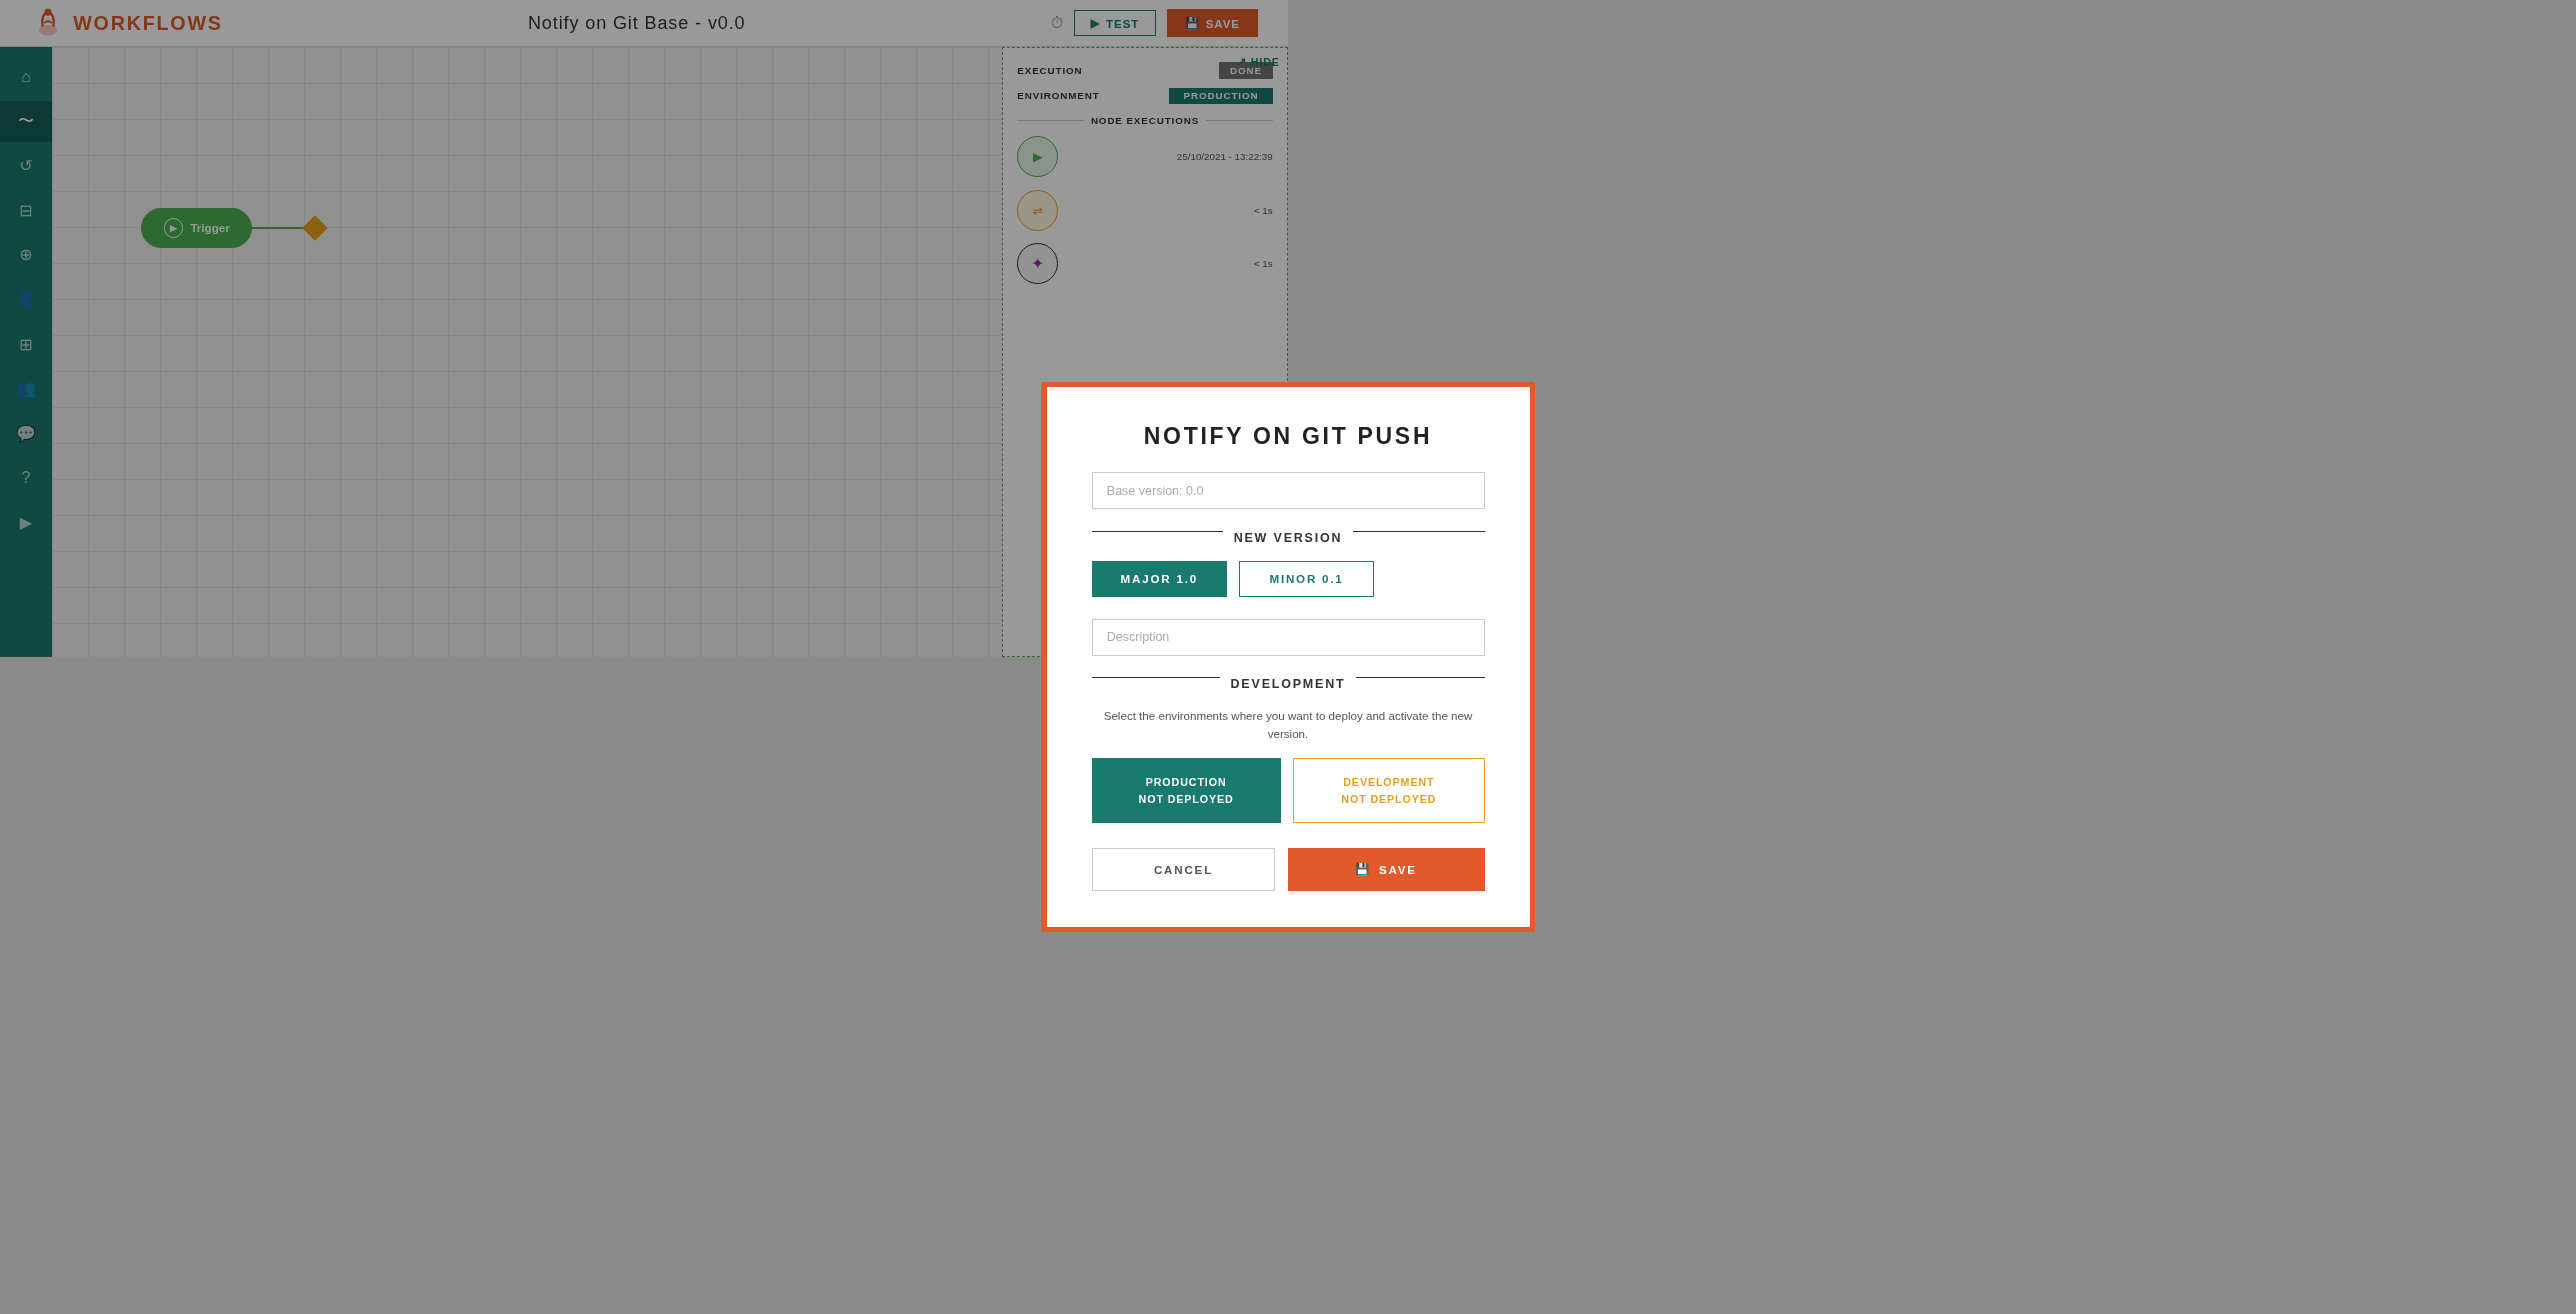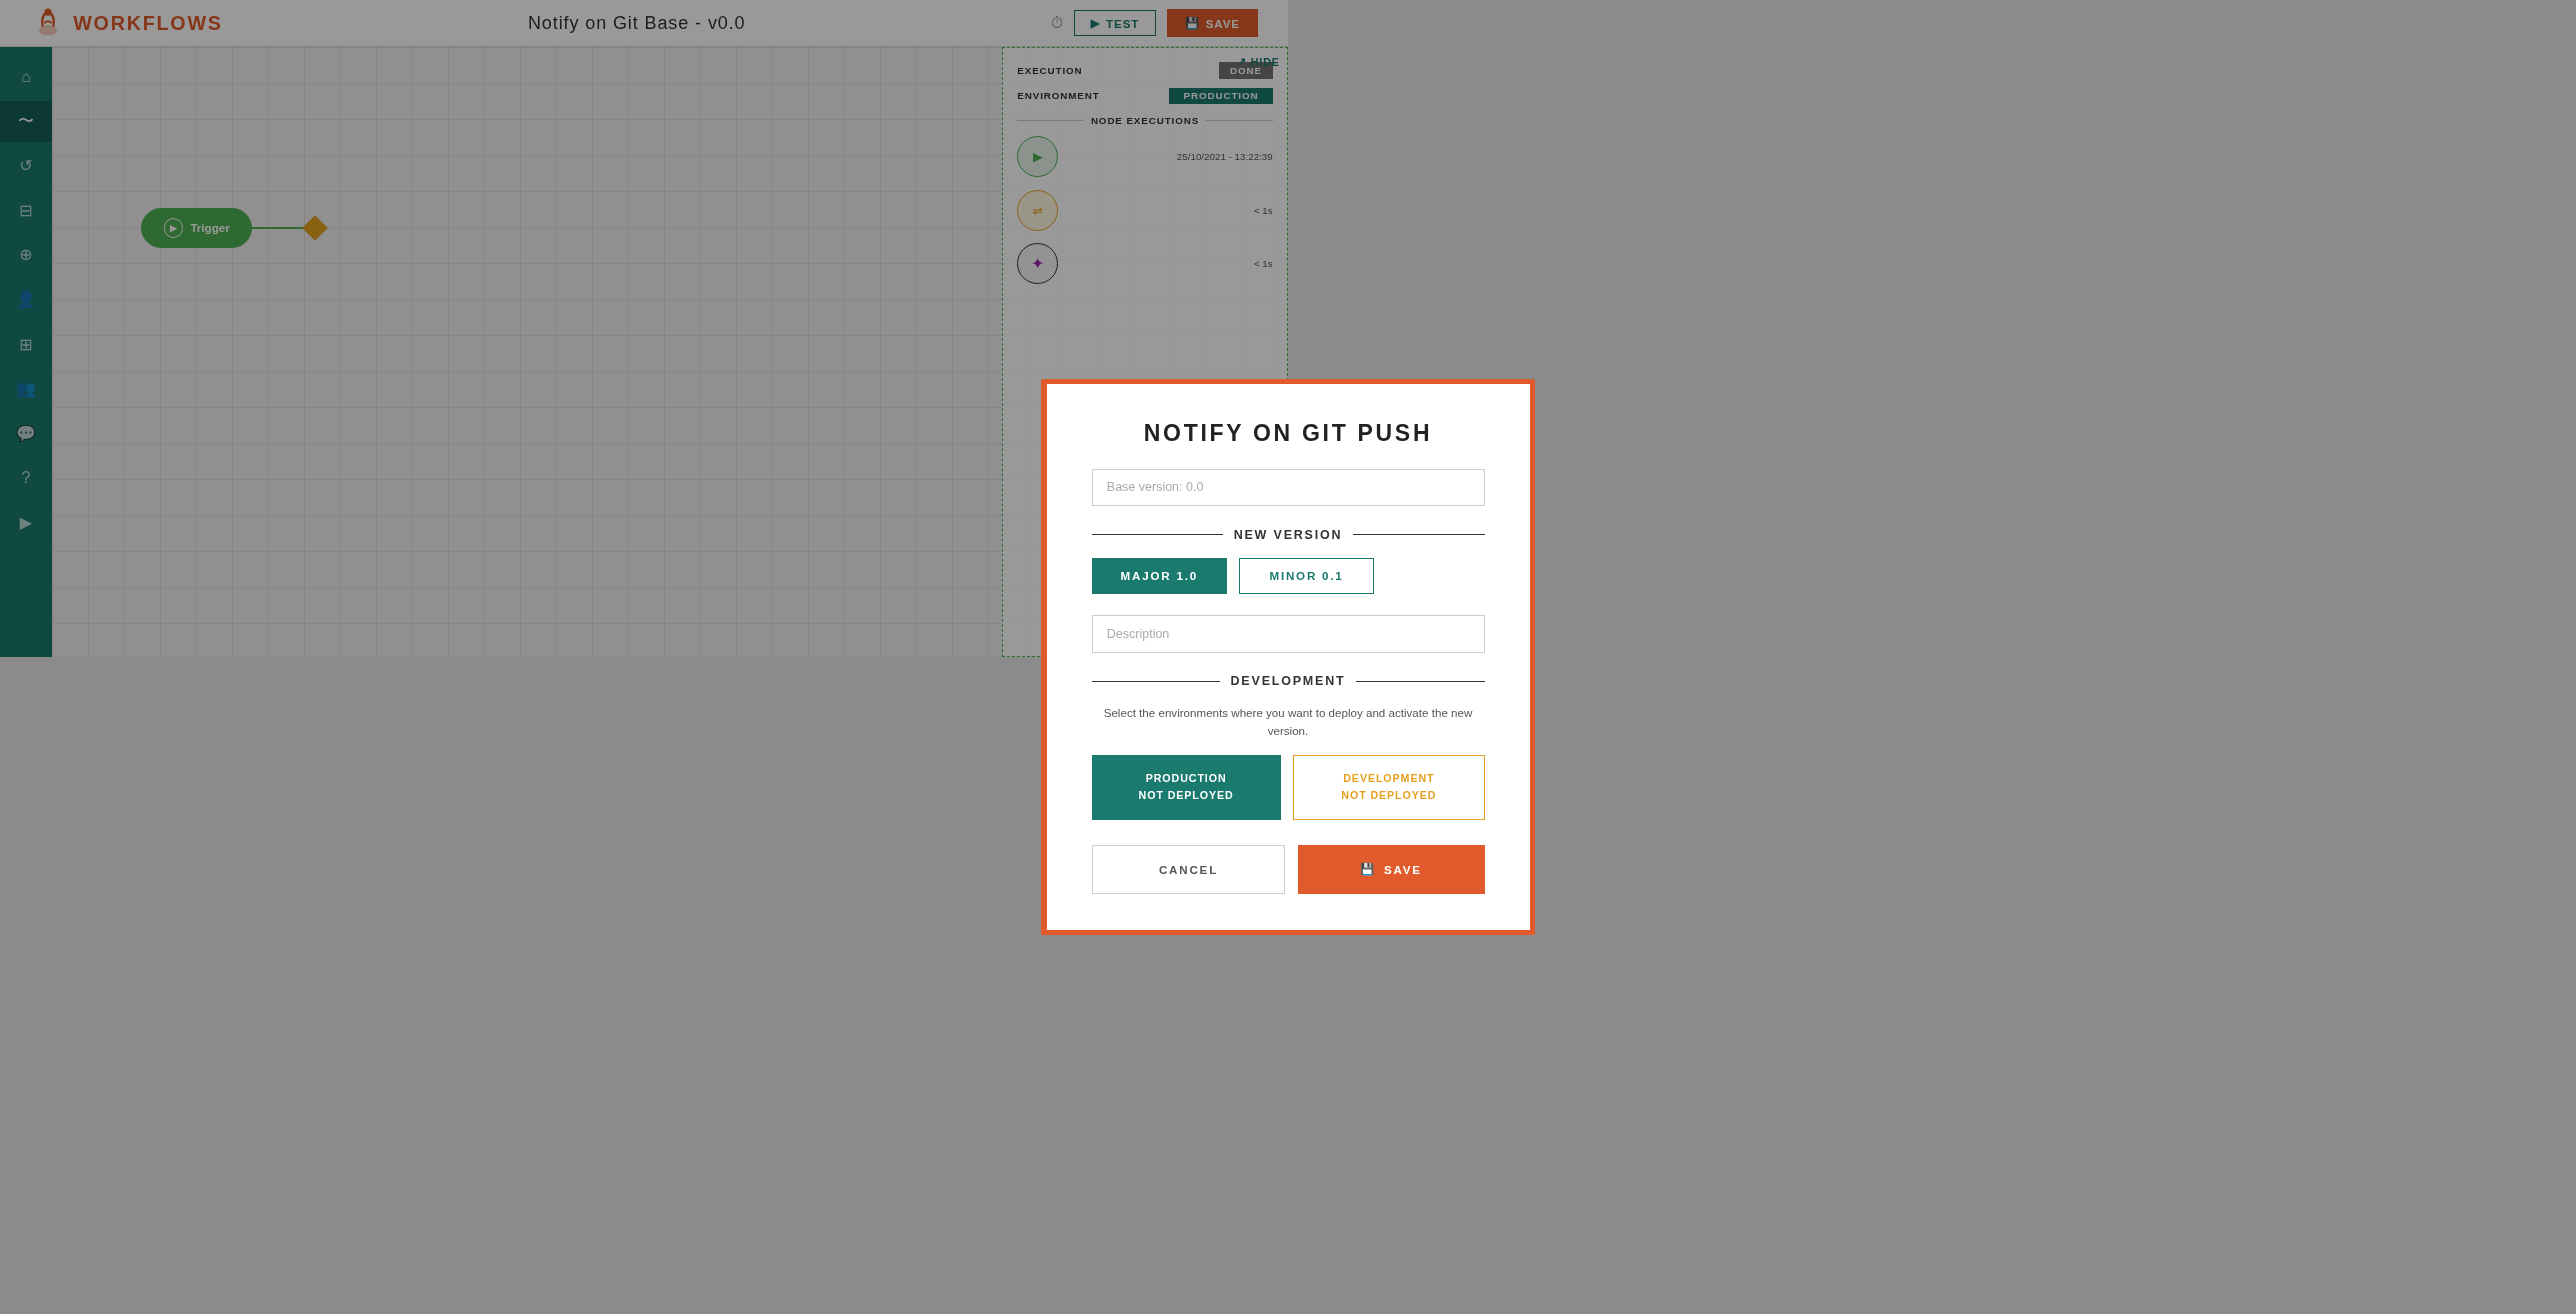--- a/index.html
+++ b/index.html
@@ -294,21 +294,21 @@
       font-size: 12.5px;
       color: #aaa;
       outline: none;
       margin-bottom: 21.5px;
     }
     .modal-input::placeholder {
       color: #aaa;
     }
     .section-divider {
       display: flex;
-      align-items: center;
+      align-items: flex-start;
       gap: 10.7px;
       margin-bottom: 16px;
     }
     .section-line {
       flex: 1;
       height: 0.9px;
       background: #333;
     }
     .section-title {
       font-size: 12.5px;
@@ -392,21 +392,21 @@
     }
     .modal-actions {
       display: flex;
       gap: 12.5px;
     }
     .btn-cancel {
       flex: 1;
       background: #fff;
       color: #555;
       border: 0.9px solid #ccc;
-      padding: 17px;
+      padding: 7px;
       font-size: 11.6px;
       font-weight: 700;
       letter-spacing: 1.8px;
       cursor: pointer;
     }
     .btn-save-modal {
       flex: 1;
       background: #e05a2b;
       color: #fff;
       border: none;

